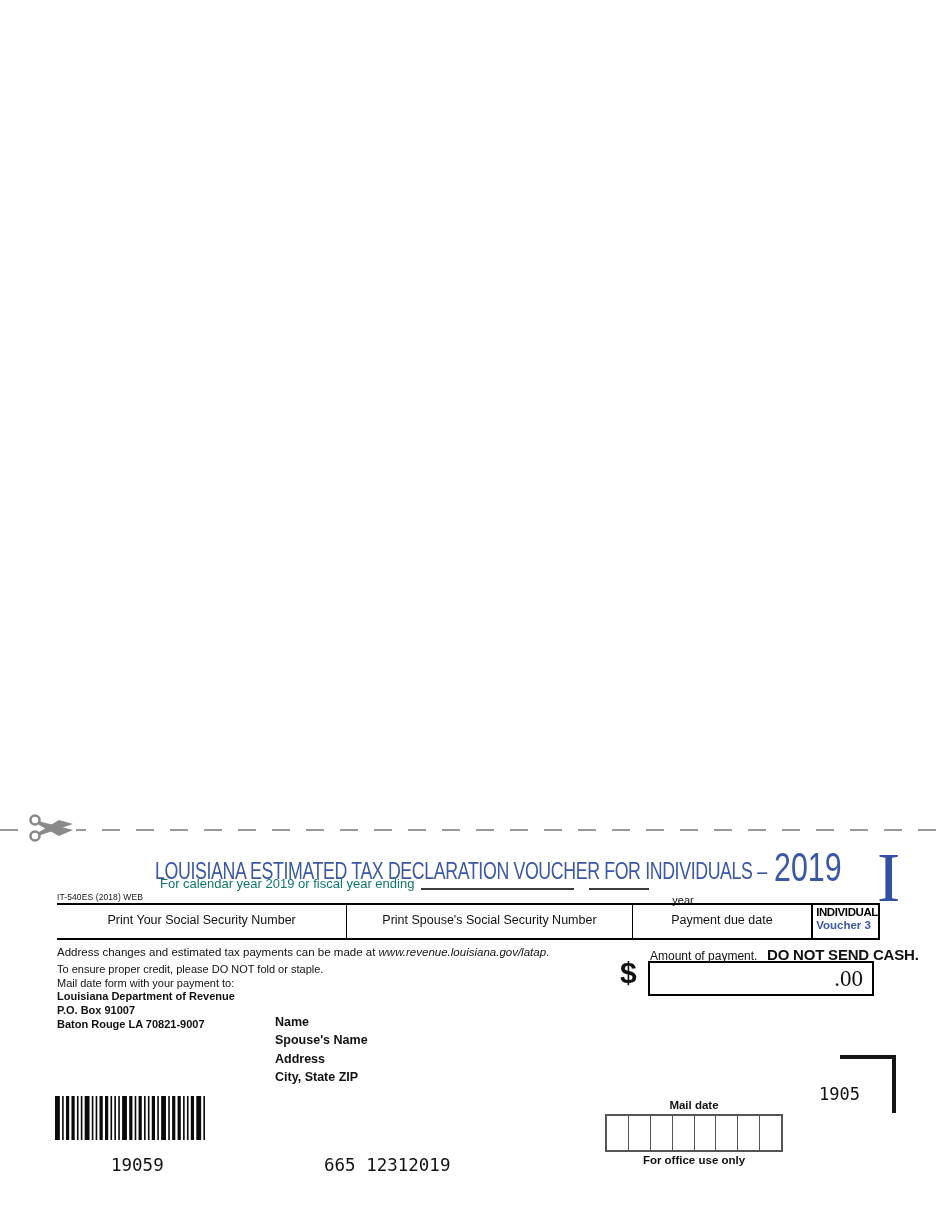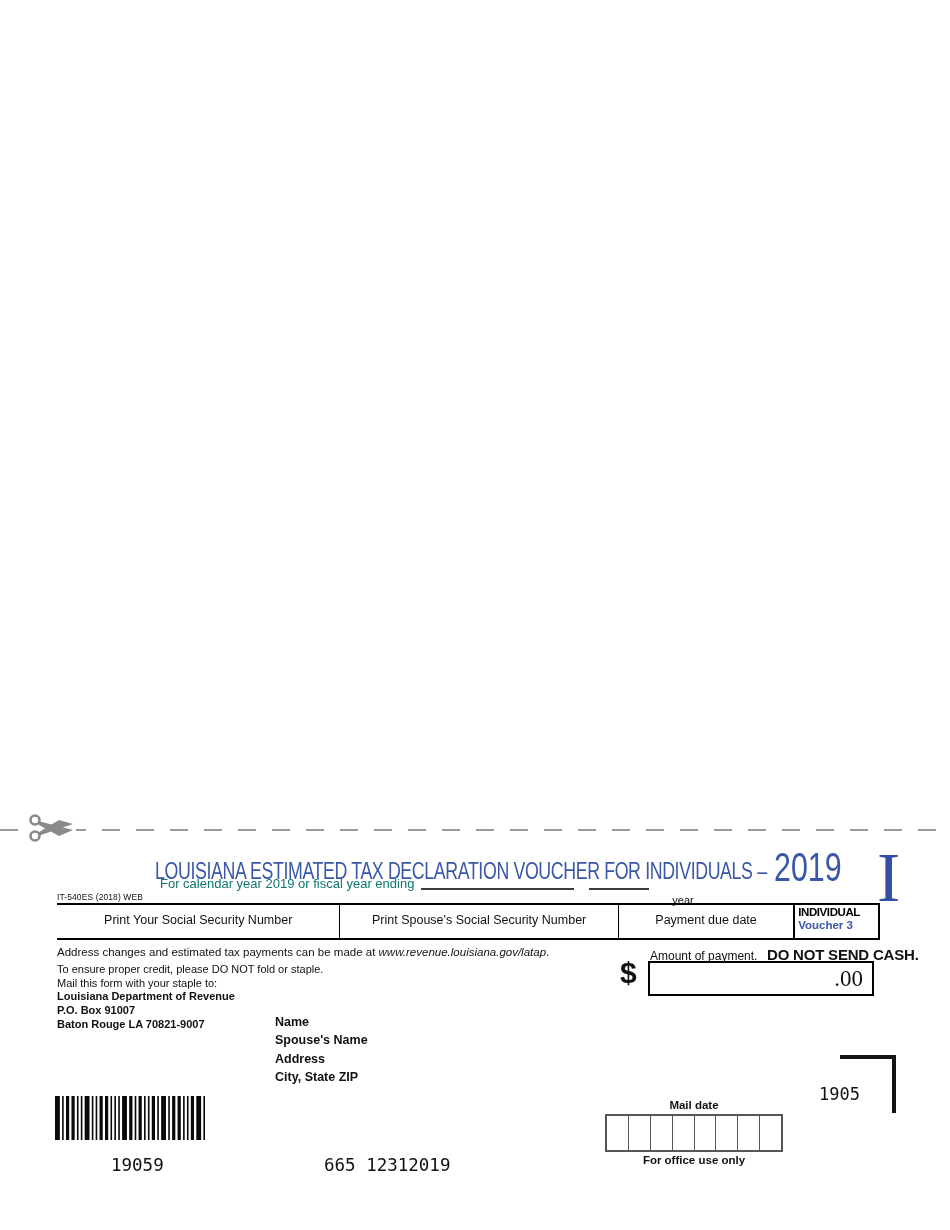--- a/index.html
+++ b/index.html
@@ -28,21 +28,21 @@
          font-size:70px;line-height:0.78;color:#3350a5;}
 
   
   .ssn-table{position:absolute;left:57px;top:903px;width:823px;height:37px;display:flex;
              border-top:2px solid #000;border-bottom:2px solid #000;border-right:2px solid #000;
              box-sizing:border-box;}
   .ssn-cell{box-sizing:border-box;font-size:12.5px;text-align:center;padding-top:8px;}
   .c1{width:290px;}
   .c2{width:286px;border-left:1.5px solid #000;}
   .c3{width:180px;border-left:1.5px solid #000;}
-  .c4{flex:1;border-left:2px solid #000;text-align:left;padding:1px 18px 0 3px;line-height:13px;}
+  .c4{flex:1;border-left:2px solid #000;text-align:left;padding:1px 0 0 3px;line-height:13px;}
   .voucher-type{font-size:11.5px;font-weight:bold;letter-spacing:-0.4px;color:#000;}
   .voucher-num{font-size:11.5px;font-weight:bold;color:#3a57a8;}
 
   
   .latap-line{position:absolute;left:57px;top:946px;font-size:11.5px;}
   .latap-line .url{font-style:italic;}
   .mail-block{position:absolute;left:57px;top:963px;font-size:11px;line-height:13.7px;}
   .bold{font-weight:bold;}
 
   
@@ -118,21 +118,21 @@
       <div class="voucher-type">INDIVIDUAL</div>
       <div class="voucher-num">Voucher 3</div>
     </div>
   </div>
 
   <div class="latap-line">
     <span>Address changes and estimated tax payments can be made at </span><span class="url">www.revenue.louisiana.gov/latap</span><span>.</span>
   </div>
   <div class="mail-block">
     <div>To ensure proper credit, please DO NOT fold or staple.</div>
-    <div>Mail this form with your staple to:</div>
+    <div>Mail date form with your payment to:</div>
     <div class="bold">Louisiana Department of Revenue</div>
     <div class="bold">P.O. Box 91007</div>
     <div class="bold">Baton Rouge LA 70821-9007</div>
   </div>
 
   <div class="amount-label">Amount of payment.</div>
   <div class="no-cash">DO NOT SEND CASH.</div>
   <div class="dollar">$</div>
   <div class="amount-box">
     <span></span><span>.00</span>

